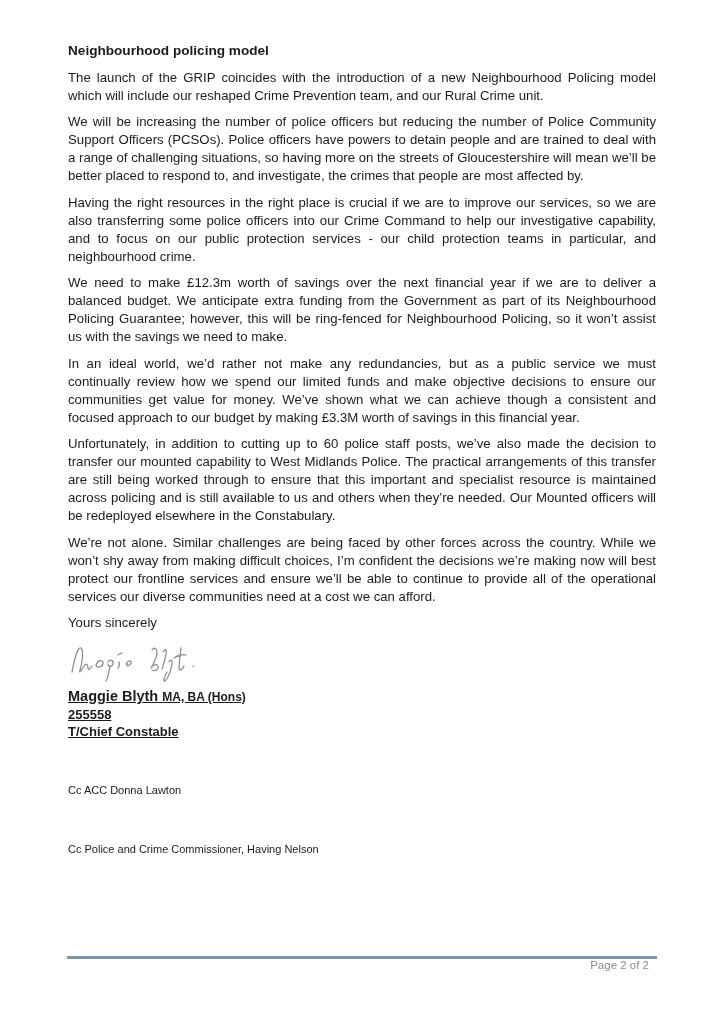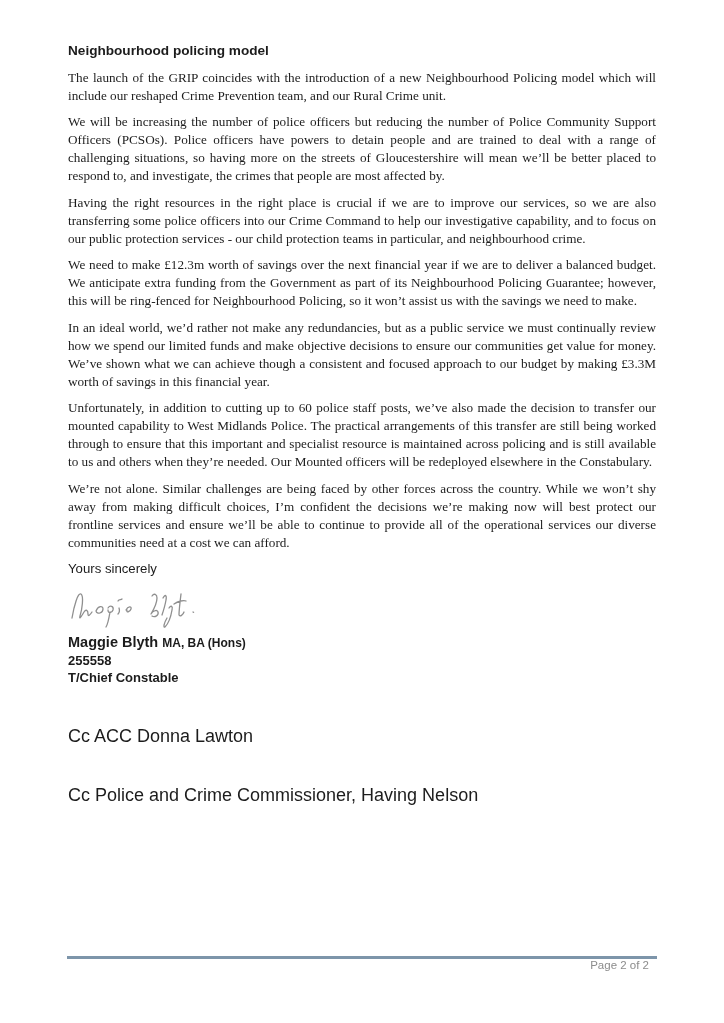--- a/index.html
+++ b/index.html
@@ -22,38 +22,37 @@
     font-size: 13.6px;
     font-weight: 700;
     line-height: 18px;
     margin: 0 0 8.5px 0;
   }
   .para {
     font-size: 13.2px;
     line-height: 18px;
     margin: 0 0 8.5px 0;
     text-align: justify;
-    font-family: Liberation Serif, serif;
   }
   .closing {
     font-size: 13.2px;
     line-height: 18px;
     margin: 0 0 6px 0;
   }
   .signature {
     width: 135px;
     height: 44px;
     margin: 0 0 2px 0;
   }
-  .signatory { line-height: 17px; }
+  .signatory { line-height: 17px; text-decoration: underline; }
   .signatory .name-line { font-size: 14.5px; font-weight: 700; }
   .signatory .credentials { font-size: 12px; font-weight: 700; }
   .signatory .collar, .signatory .role { font-size: 13px; font-weight: 700; }
   .cc-block { margin-top: 12px; }
-  .cc-line { font-size: 18px; line-height: 15.5px; margin-top: 43px; }
+  .cc-line { font-size: 11px; line-height: 15.5px; margin-top: 43px; }
   .footer {
     position: absolute;
     left: 67px;
     top: 956px;
     width: 590px;
   }
   .footer-rule {
     height: 3px;
     background: #7d95aa;
   }

